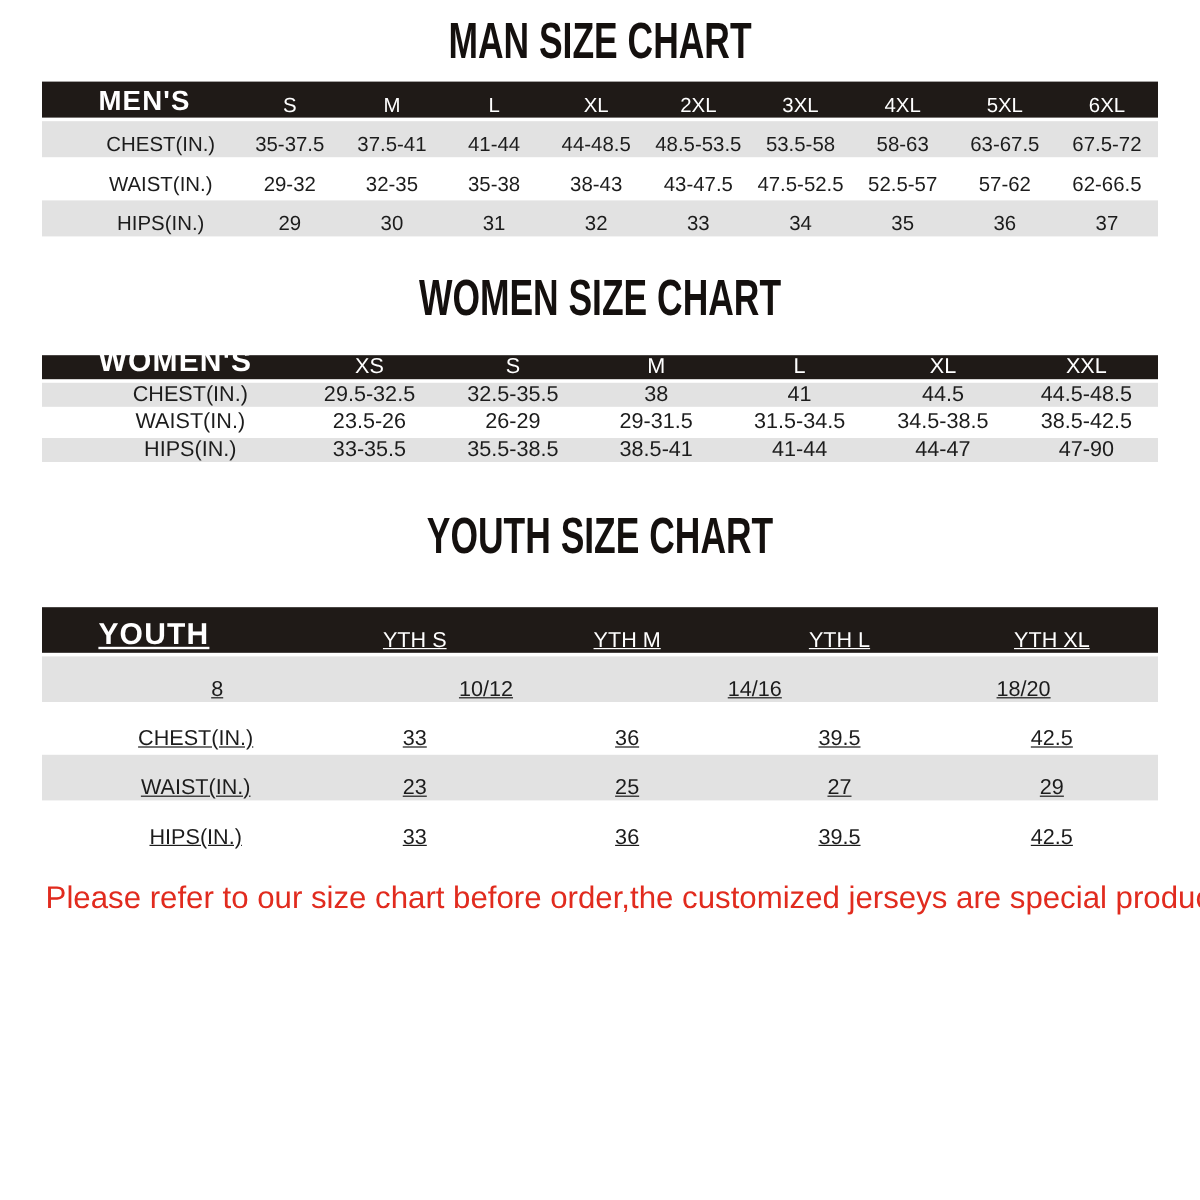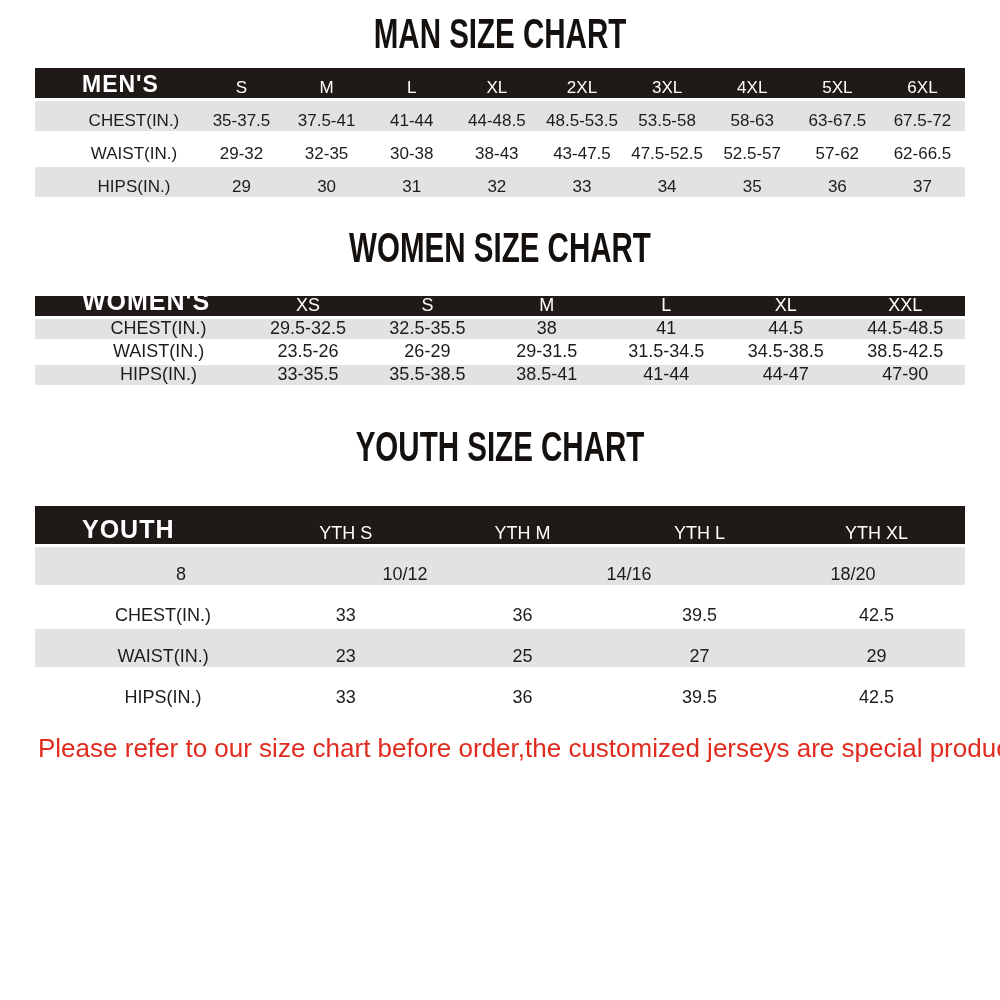--- a/index.html
+++ b/index.html
@@ -43,21 +43,21 @@
   .men .t-label{width:14.5%;}
 
   .women .t-head{height:52px;}
   .women .t-row{height:20px;}
   .women .t-head{font-size:21px;}
   .women .t-head .t-label{font-size:25px;padding-left:13px;}
   .women .t-row{font-size:18px;}
   .women .t-label{width:20%;}
 
   .youth .t-head{height:46px;}
-  .youth .t-row{height:38px;}
+  .youth .t-row{height:38px;text-decoration:underline;}
   .youth .t-head{font-size:21px;}
   .youth .t-head .t-label{font-size:25px;padding-left:13px;}
   .youth .t-row{font-size:18px;}
   .youth .t-label{width:21%;}
 
   
   .footer{margin-top:22px;padding:0 38px;color:var(--footer-text);
     font-size:26px;line-height:36px;}
   .footer div{white-space:nowrap;}
 </style>
@@ -92,21 +92,21 @@
         <div class="t-cell">48.5-53.5</div>
         <div class="t-cell">53.5-58</div>
         <div class="t-cell">58-63</div>
         <div class="t-cell">63-67.5</div>
         <div class="t-cell">67.5-72</div>
       </div>
       <div class="t-row">
         <div class="t-label">WAIST(IN.)</div>
         <div class="t-cell">29-32</div>
         <div class="t-cell">32-35</div>
-        <div class="t-cell">30-38</div>
+        <div class="t-cell">35-38</div>
         <div class="t-cell">38-43</div>
         <div class="t-cell">43-47.5</div>
         <div class="t-cell">47.5-52.5</div>
         <div class="t-cell">52.5-57</div>
         <div class="t-cell">57-62</div>
         <div class="t-cell">62-66.5</div>
       </div>
       <div class="t-row stripe">
         <div class="t-label">HIPS(IN.)</div>
         <div class="t-cell">29</div>

